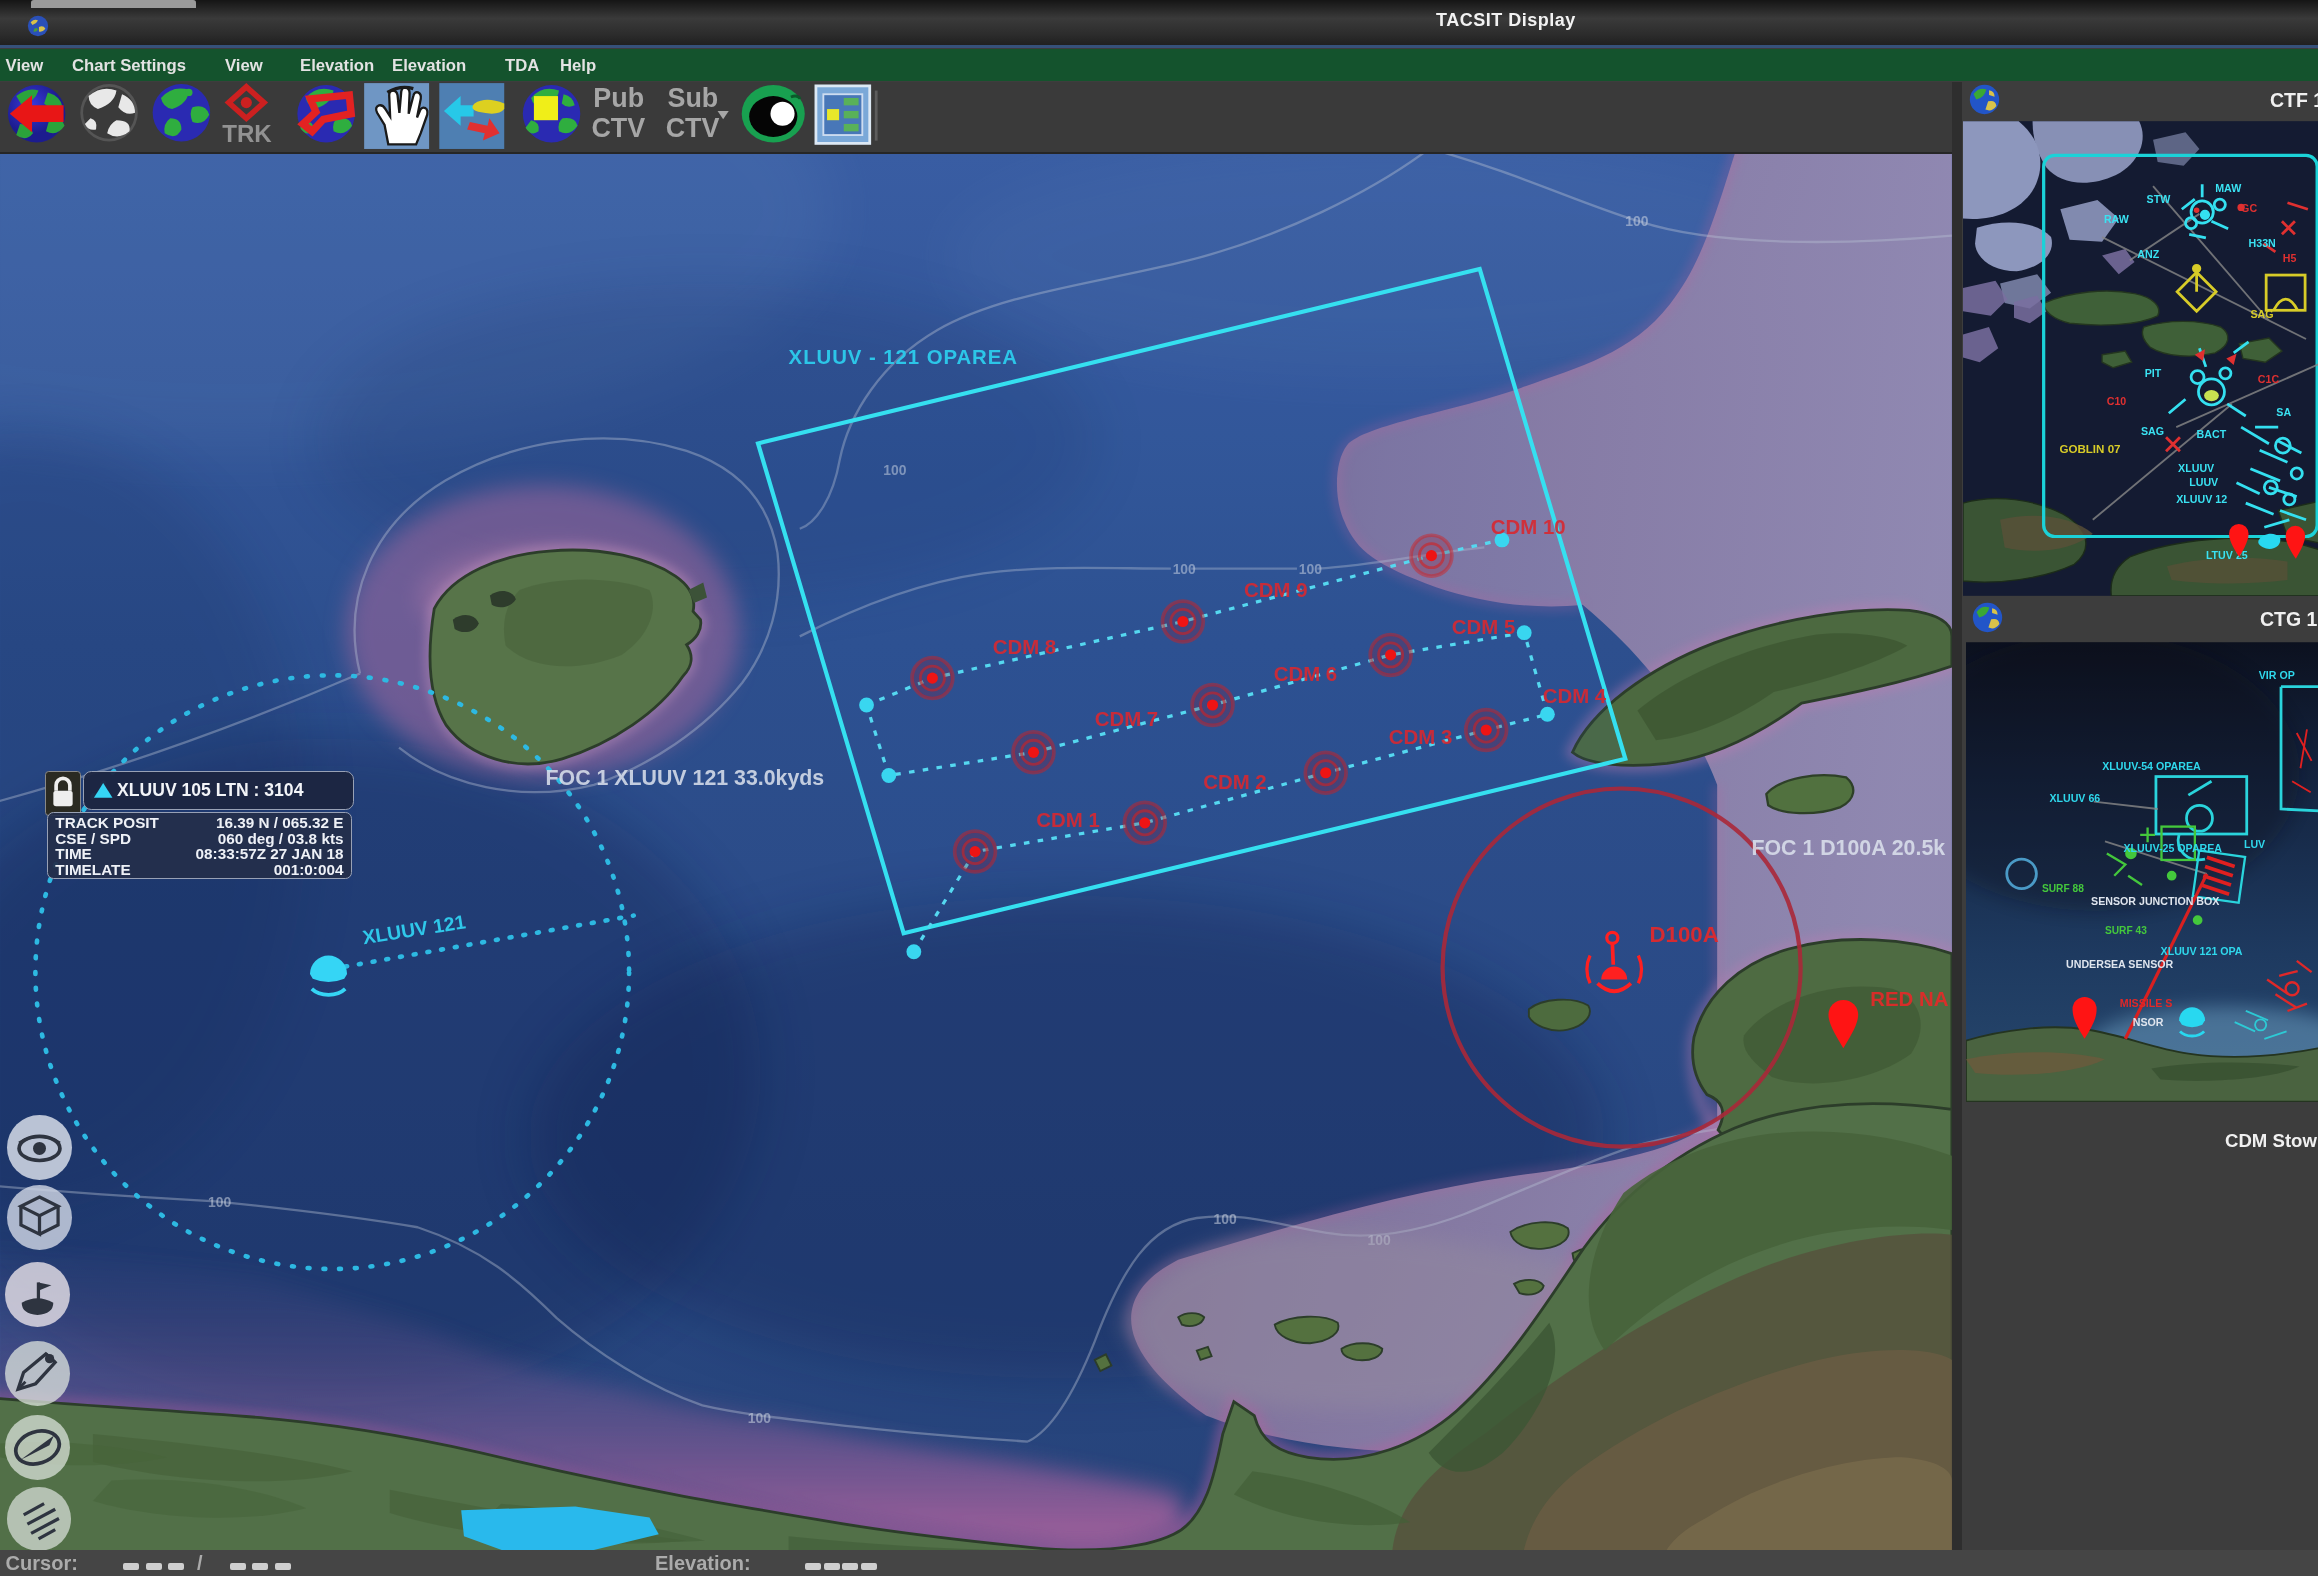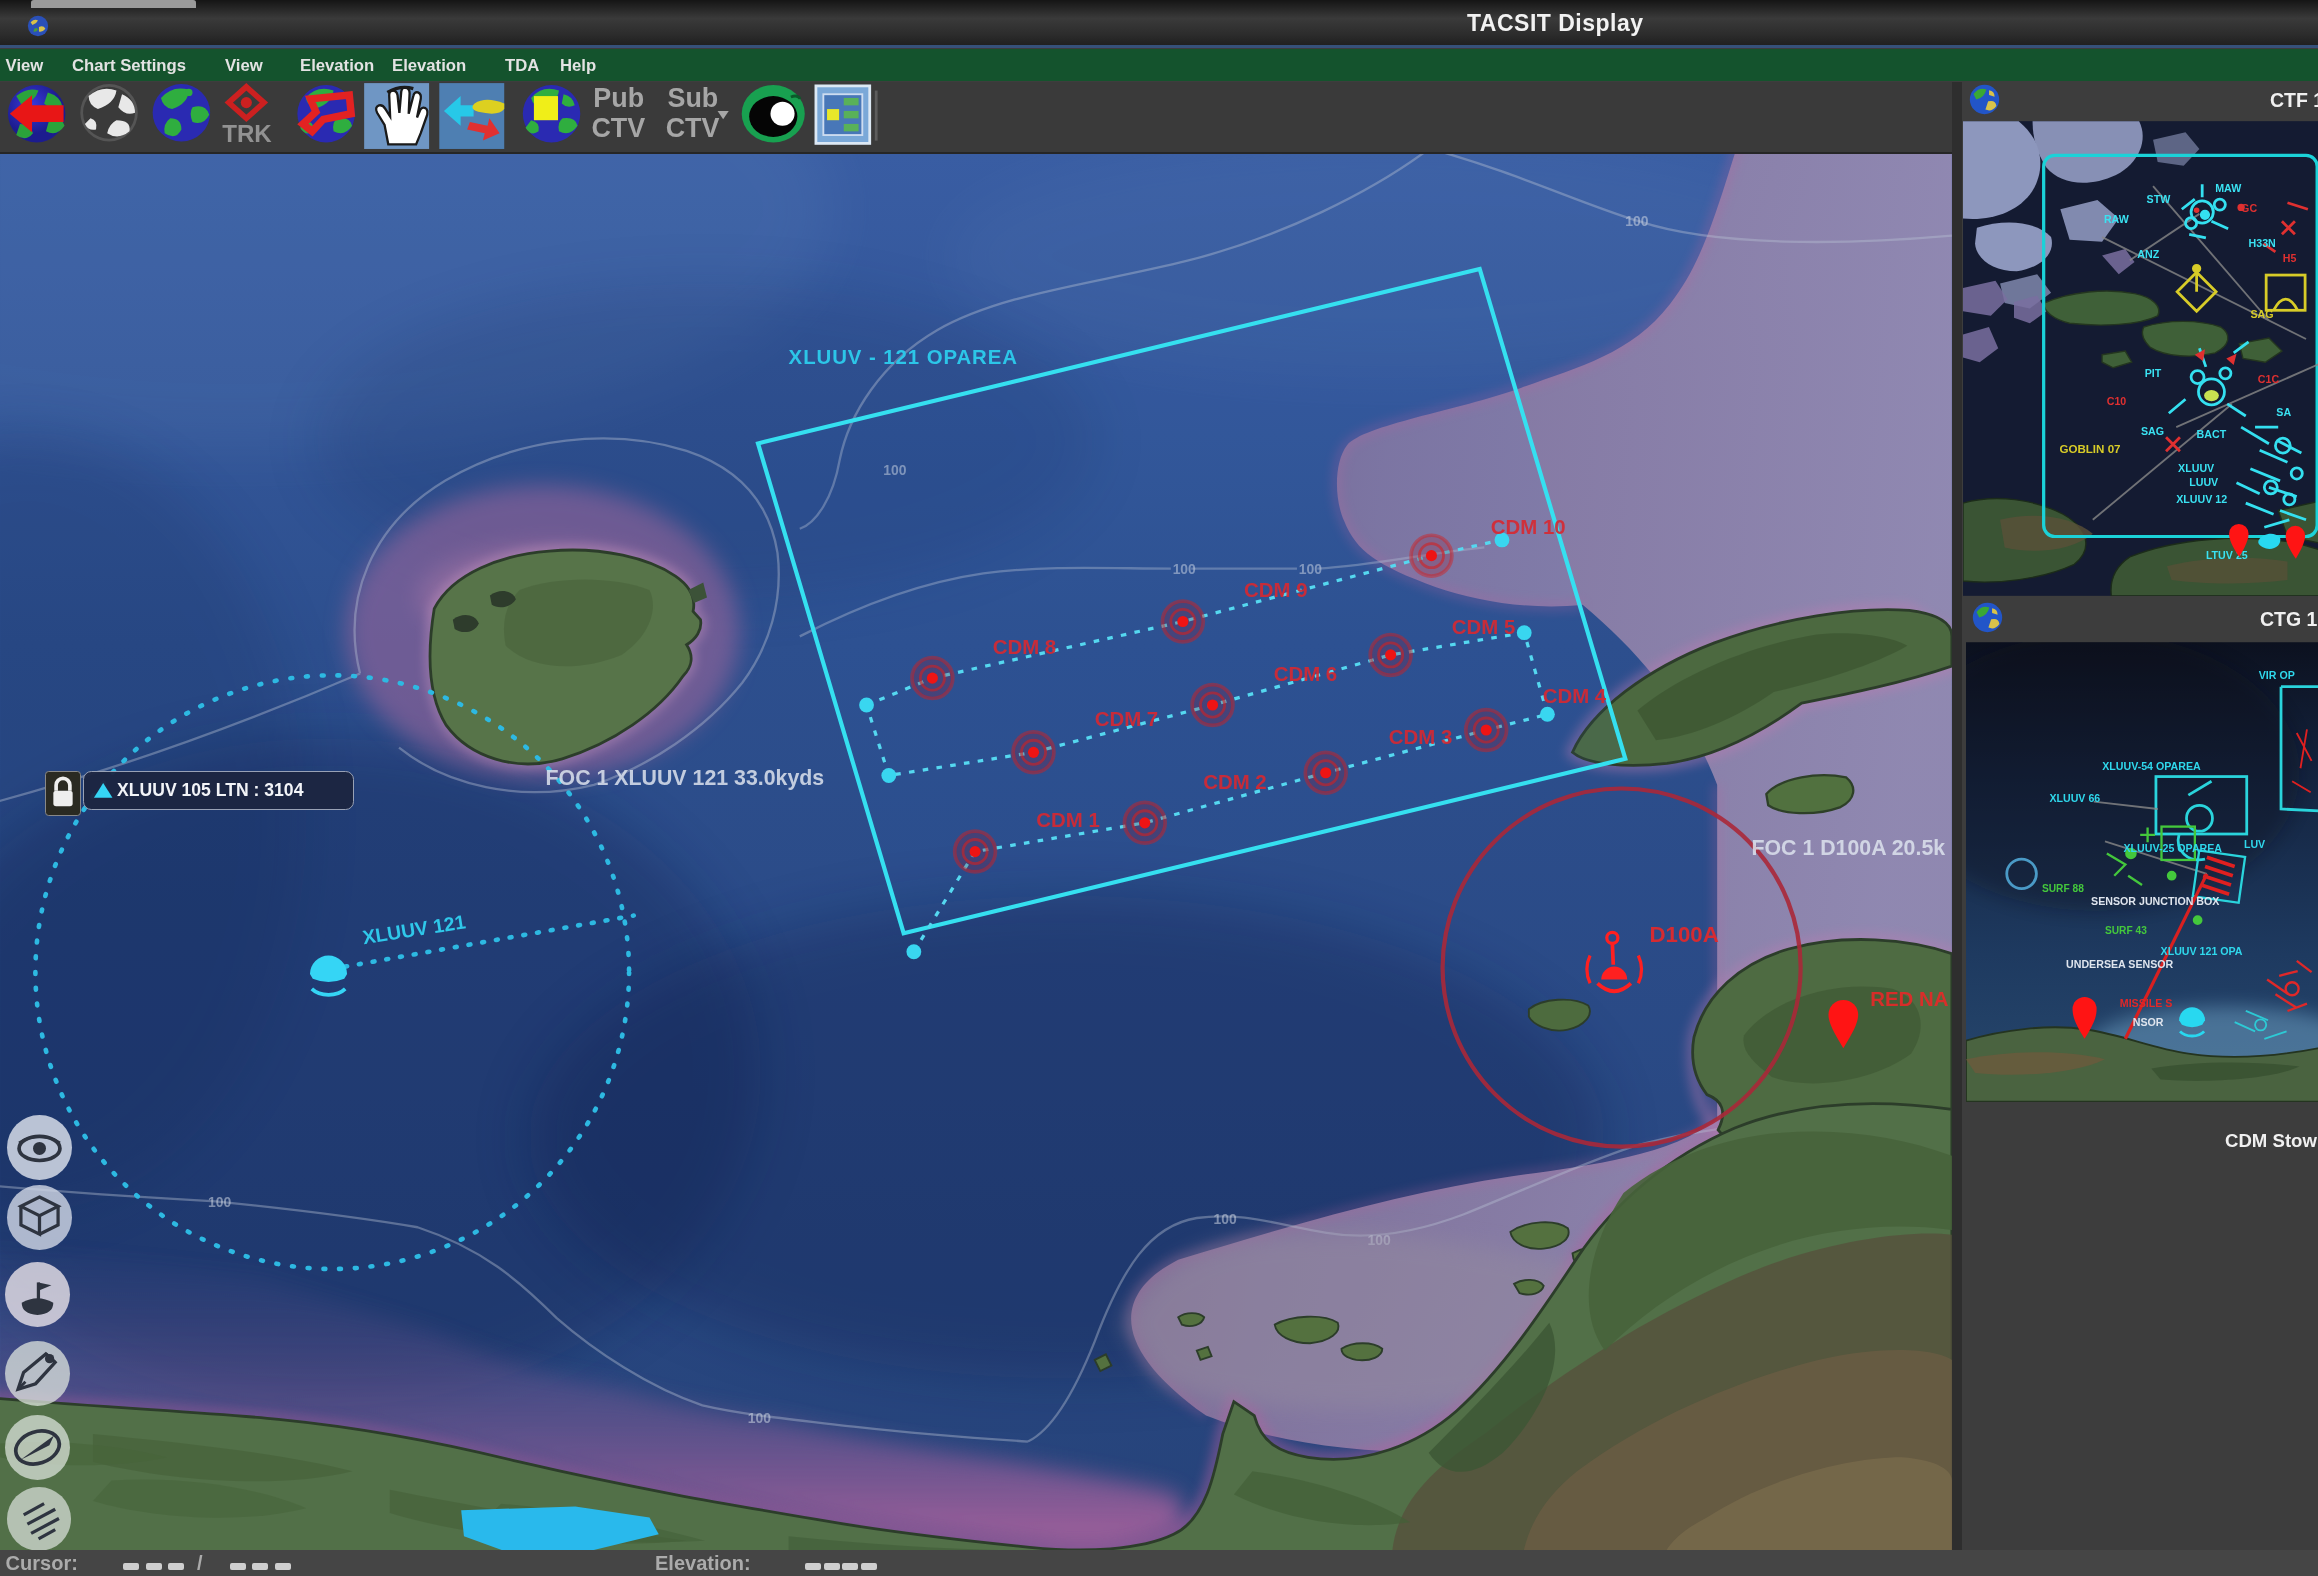--- a/index.html
+++ b/index.html
@@ -1,20 +1,20 @@
 <!DOCTYPE html>
 <html style="font-size:15px"><head>
 <meta charset="utf-8">
 <style>
 html,body{margin:0;padding:0;}
 body{width:2319px;height:1577px;overflow:hidden;background:#3d3d3d;font-family:"Liberation Sans",sans-serif;position:relative;}
 .abs{position:absolute;}
 #titlebar{left:0;top:0;width:2319px;height:46px;background:linear-gradient(#151515,#3a3a3a 40%,#2c2c2c 75%,#1f1f1f);}
 #toptab{left:31px;top:0;width:165px;height:8.3px;background:#9a9a9a;border-radius:2.8px 2.8px 0 0;}
-#title{left:1436px;top:10.2px;color:#f2f2f2;font-size:23px;font-weight:bold;letter-spacing:0.5px;margin-left:31px;}
+#title{left:1436px;top:10.2px;color:#f2f2f2;font-size:18px;font-weight:bold;letter-spacing:0.5px;}
 #blueline{left:0;top:45px;width:2319px;height:2.8px;background:#36517a;}
 #menubar{left:0;top:49px;width:2319px;height:32px;background:#14532d;}
 .menu{position:absolute;top:6.5px;color:#e3e3e3;font-size:16.7px;font-weight:bold;}
 #toolbar{left:0;top:82px;width:1952px;height:70px;background:#3a3a3a;border-bottom:2.8px solid #262626;}
 #panel{left:1952px;top:82px;width:367px;height:1469px;background:#3d3d3d;border-left:10.2px solid #2e2e2e;}
 #statusbar{left:0;top:1550px;width:2319px;height:27px;background:#454545;color:#ababab;font-size:20px;font-weight:bold;}
 .stxt{position:absolute;top:1.9px;}
 .dash{position:absolute;top:13px;width:16px;height:7.4px;background:#cfcfcf;border-radius:1.9px;}
 .hdrtxt{color:#f0f0f0;font-size:19.5px;font-weight:bold;}
 .btn{position:absolute;border-radius:50%;}
@@ -361,20 +361,30 @@
         <path d="M11 20 v-6 a7.5 7.5 0 0 1 15 0 v6" fill="none" stroke="#eee" stroke-width="4"></path>
         <rect x="8" y="20" width="21" height="17" rx="3" fill="#eee"></rect>
       </svg>
  </div>
  <div class="abs" style="left:38px;top:2.8px;width:269px;height:37px;background:rgba(28,37,64,0.95);border:1.9px solid #98a1b5;border-radius:8.3px;">
   <svg class="abs" style="left:9.3px;top:10.2px" width="20.4" height="16.7" viewBox="0 0 22 18">
         <path d="M11 1 L21 17 L1 17 Z" fill="#35d5f5"></path>
       </svg>
   <span class="abs" style="left:33px;top:8.3px;color:#f2f4f8;font-size:17.6px;font-weight:bold;">XLUUV 105 LTN : 3104</span>
  </div>
+ <div class="abs" style="left:1.9px;top:44px;width:303px;height:65px;background:rgba(36,46,74,0.93);border:1.9px solid #98a1b5;border-radius:6.5px;color:#eef1f7;font-size:15.3px;font-weight:bold;">
+  <span class="abs" style="left:7.4px;top:0.9px">TRACK POSIT</span>
+      <span class="abs" style="right:7.4px;top:0.9px">16.39 N / 065.32 E</span>
+  <span class="abs" style="left:7.4px;top:16.7px">CSE / SPD</span>
+      <span class="abs" style="right:7.4px;top:16.7px">060 deg / 03.8 kts</span>
+  <span class="abs" style="left:7.4px;top:32px">TIME</span>
+      <span class="abs" style="right:7.4px;top:32px">08:33:57Z 27 JAN 18</span>
+  <span class="abs" style="left:7.4px;top:48px">TIMELATE</span>
+      <span class="abs" style="right:7.4px;top:48px">001:0:004</span>
+ </div>
 </div>
 
 <div class="btn" style="left:7.4px;top:1115px;width:65px;height:65px;background:rgba(214,220,232,0.85);">
  <svg width="65" height="65" viewBox="0 0 70 70">
       <ellipse cx="35" cy="36" rx="22" ry="13" fill="none" stroke="#2e3440" stroke-width="4"></ellipse>
       <circle cx="35" cy="36" r="7" fill="#2e3440"></circle>
       <path d="M13 30 Q35 16 57 30" fill="none" stroke="#2e3440" stroke-width="3"></path>
     </svg>
 </div>
 <div class="btn" style="left:6.5px;top:1185px;width:65px;height:65px;background:rgba(210,216,230,0.8);">

